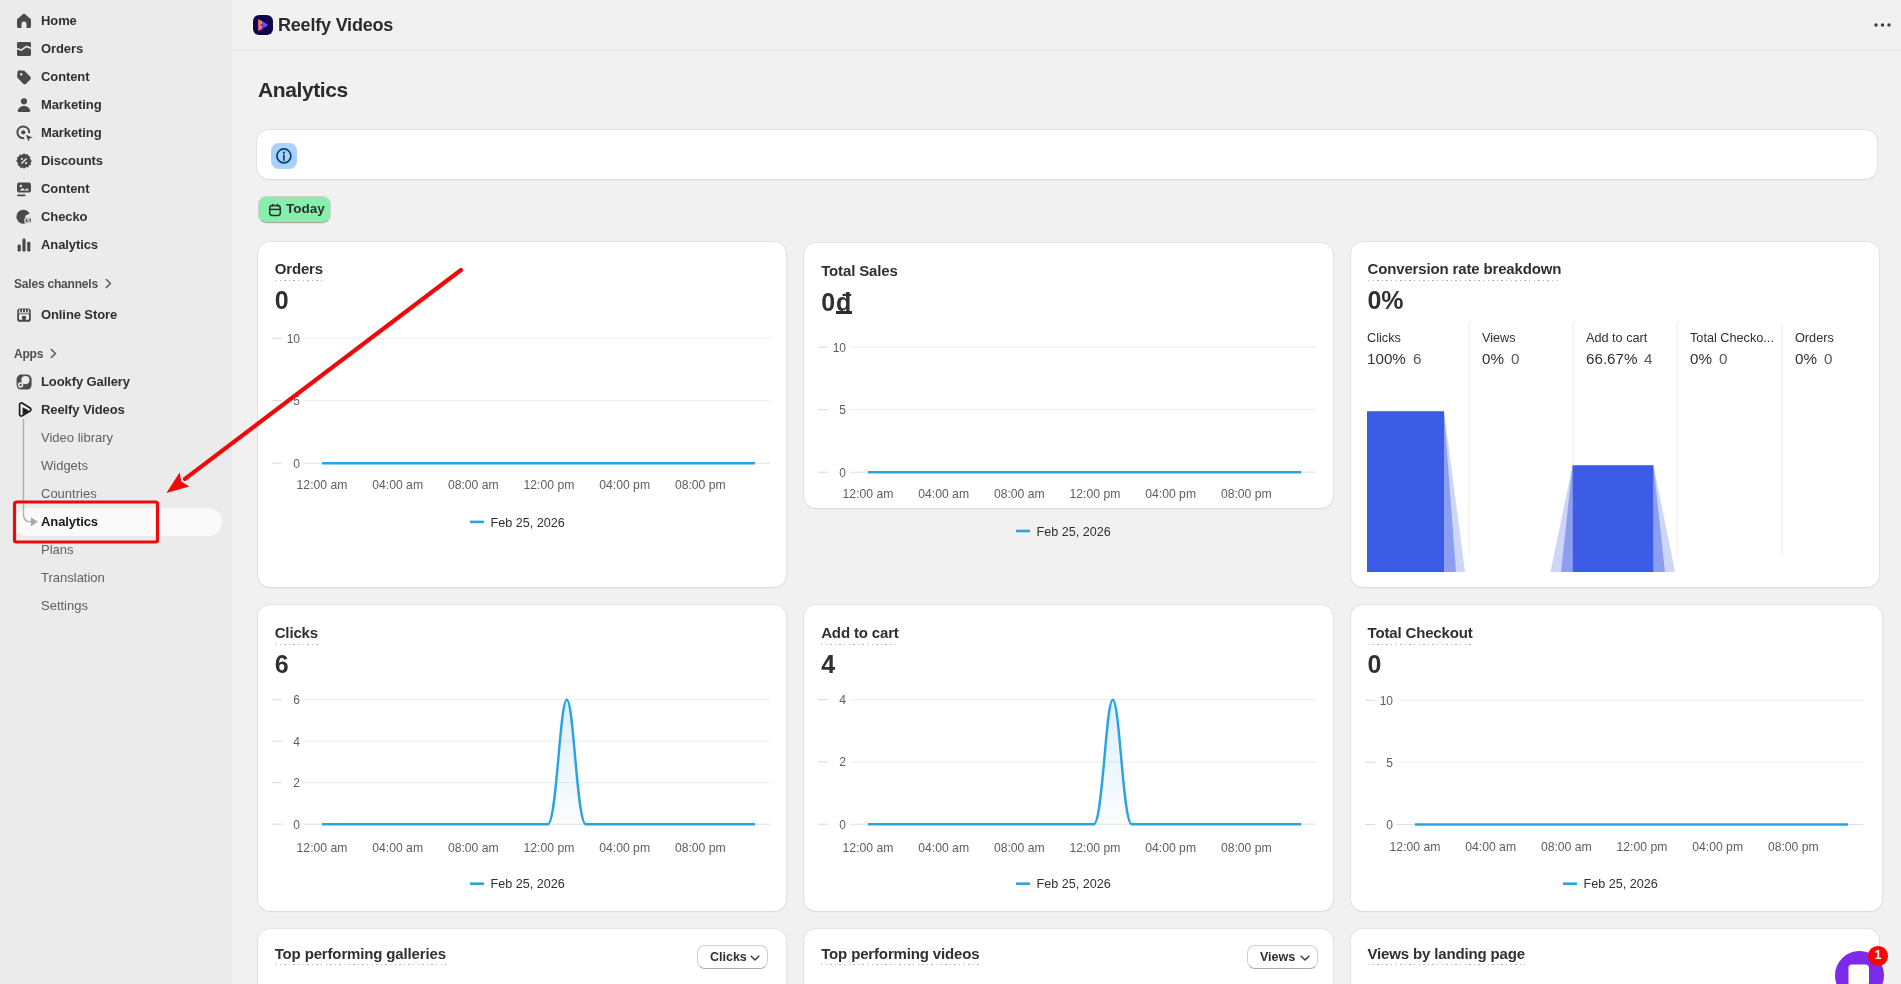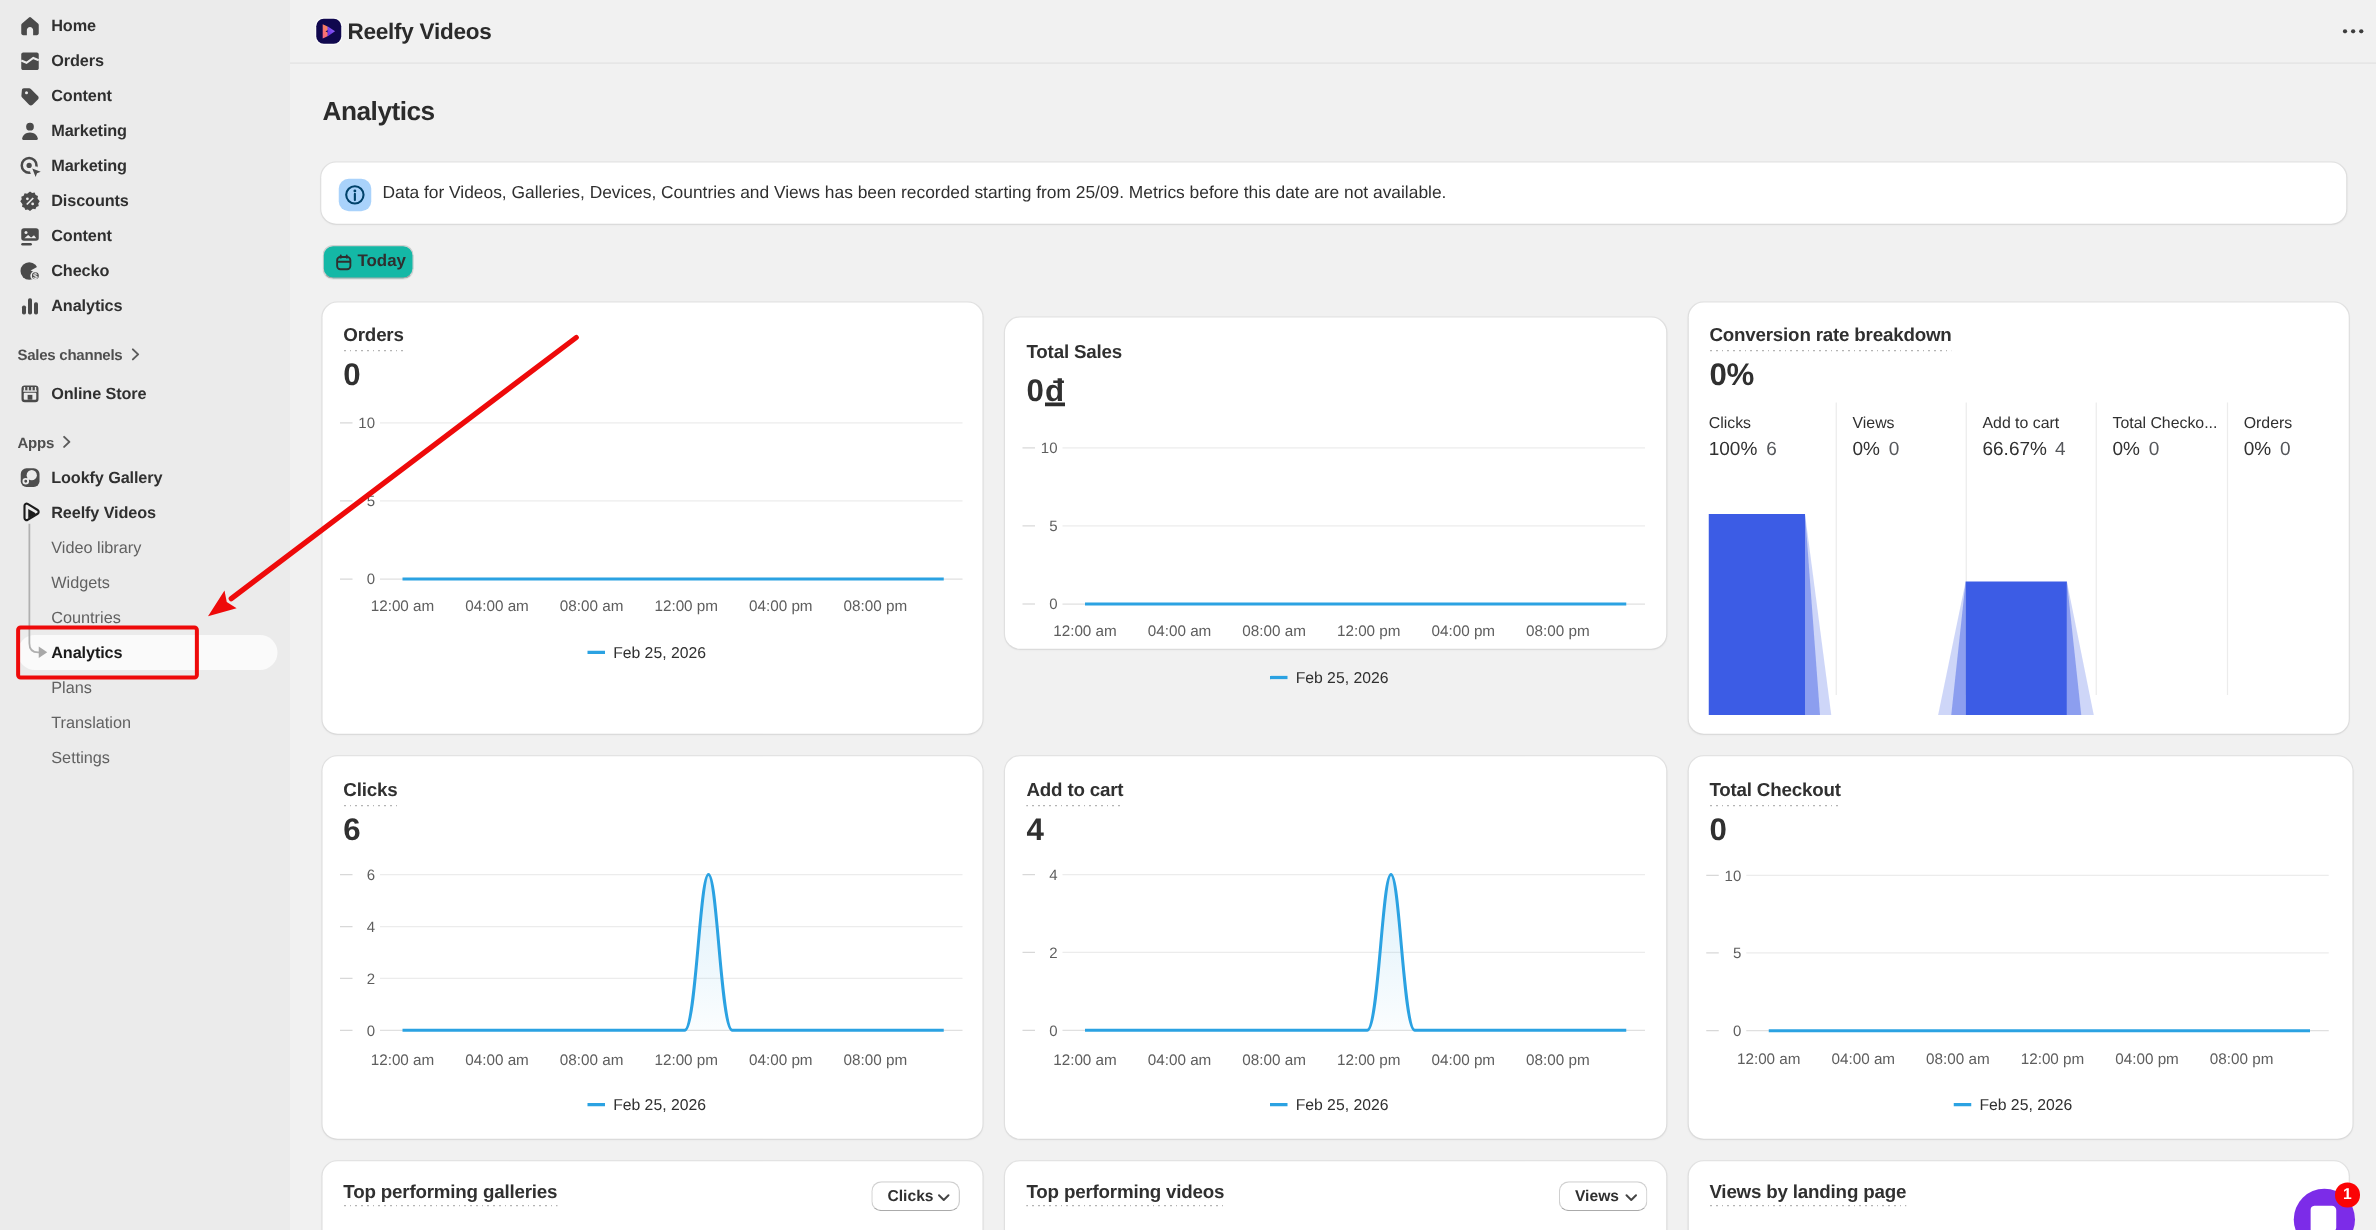--- a/index.html
+++ b/index.html
@@ -154,23 +154,22 @@
       <circle cx="15" cy="2" r="1.7" fill="#3d3d3d"></circle>
     </svg>
   </div>
 <div class="abs" style="left:258px;top:79px;font-size:21px;font-weight:700;color:#2b2b2b;letter-spacing:-0.4px;line-height:22px">Analytics</div>
 <div class="abs" style="left:257.3px;top:130.2px;width:1619.5px;height:48.7px;background:#fff;border-radius:12px;box-shadow:0 0 0 1px rgba(0,0,0,0.052),0 1px 2px rgba(0,0,0,0.06)">
     <div class="abs" style="left:13.5px;top:12.6px;width:25.8px;height:25.8px;border-radius:8px;background:#a9d2fb"><svg width="25.8" height="25.8" viewBox="0 0 26 26">
         <circle cx="13" cy="13" r="7" stroke="#00426b" stroke-width="1.7" fill="none"></circle>
         <circle cx="13" cy="9.8" r="1.15" fill="#00426b"></circle>
         <path d="M13 12.2v5" stroke="#00426b" stroke-width="1.7" stroke-linecap="round"></path>
       </svg></div>
-    <div class="abs" style="left:48.7px;top:14.5px;font-size:13.9px;color:#303030;line-height:16px">Data for Videos, Galleries, Devices, Countries and Views has been recorded starting from 25/09. Metrics before this date are not available.</div>
-  </div>
-<div class="abs" style="left:258px;top:196.3px;width:73px;height:27px;background:#14b8a6;border-radius:8.5px;border:1px solid #d0d0d0;border-bottom-color:#a8a8a8;box-shadow:0 1px 0 rgba(0,0,0,0.05)">
+  </div>
+<div class="abs" style="left:258px;top:196.3px;width:73px;height:27px;background:#86efac;border-radius:8.5px;border:1px solid #d0d0d0;border-bottom-color:#a8a8a8;box-shadow:0 1px 0 rgba(0,0,0,0.05)">
     <svg class="abs" style="left:8.5px;top:6px" width="14" height="14" viewBox="0 0 14 14">
       <rect x="1.7" y="2.6" width="10.6" height="9.8" rx="2.6" stroke="#2f2f2f" stroke-width="1.5" fill="none"></rect>
       <path d="M1.7 6.4h10.6" stroke="#2f2f2f" stroke-width="1.5"></path>
       <path d="M4.6 1.4v1.7M9.4 1.4v1.7" stroke="#2f2f2f" stroke-width="1.5" stroke-linecap="round"></path>
     </svg>
     <span class="abs" style="left:27px;top:4px;font-size:13.5px;font-weight:700;color:#2f2f2f">Today</span>
   </div>
 <div class="card" style="left:257.7px;top:241.8px;width:528.5px;height:345.5px">
     <div class="ct">Orders</div>
     <div class="cv">0</div>
@@ -188,21 +187,21 @@
       <text x="64" y="246.8" text-anchor="middle" font-size="12.2" fill="#5e5e5e">12:00 am</text>
       <text x="139.66" y="246.8" text-anchor="middle" font-size="12.2" fill="#5e5e5e">04:00 am</text>
       <text x="215.32" y="246.8" text-anchor="middle" font-size="12.2" fill="#5e5e5e">08:00 am</text>
       <text x="290.98" y="246.8" text-anchor="middle" font-size="12.2" fill="#5e5e5e">12:00 pm</text>
       <text x="366.64" y="246.8" text-anchor="middle" font-size="12.2" fill="#5e5e5e">04:00 pm</text>
       <text x="442.3" y="246.8" text-anchor="middle" font-size="12.2" fill="#5e5e5e">08:00 pm</text>
       <line x1="212" y1="279.9" x2="226" y2="279.9" stroke="#2ba2e2" stroke-width="2.6"></line>
       <text x="232.5" y="284.5" font-size="12.6" fill="#303030">Feb 25, 2026</text>
     </svg>
   </div>
-<div class="card" style="left:804.2px;top:254px;width:528.5px;height:265px">
+<div class="card" style="left:804.2px;top:243px;width:528.5px;height:265px">
     <div class="ct" style="background:none">Total Sales</div>
     <div class="cv">0<span class="dg">đ<i></i></span></div>
     <svg class="chart" width="528.5" height="345.5" viewBox="0 0 528.5 345.5">
       <line x1="14" y1="104.2" x2="24" y2="104.2" stroke="#d8d8d8" stroke-width="1"></line>
       <text x="42" y="108.5" text-anchor="end" font-size="12" fill="#5e5e5e">10</text>
       <line x1="46" y1="104.2" x2="512" y2="104.2" stroke="#ececec" stroke-width="1"></line>
       <line x1="14" y1="166.7" x2="24" y2="166.7" stroke="#d8d8d8" stroke-width="1"></line>
       <text x="42" y="171.0" text-anchor="end" font-size="12" fill="#5e5e5e">5</text>
       <line x1="46" y1="166.7" x2="512" y2="166.7" stroke="#ececec" stroke-width="1"></line>
       <line x1="14" y1="229.2" x2="24" y2="229.2" stroke="#d8d8d8" stroke-width="1"></line>

